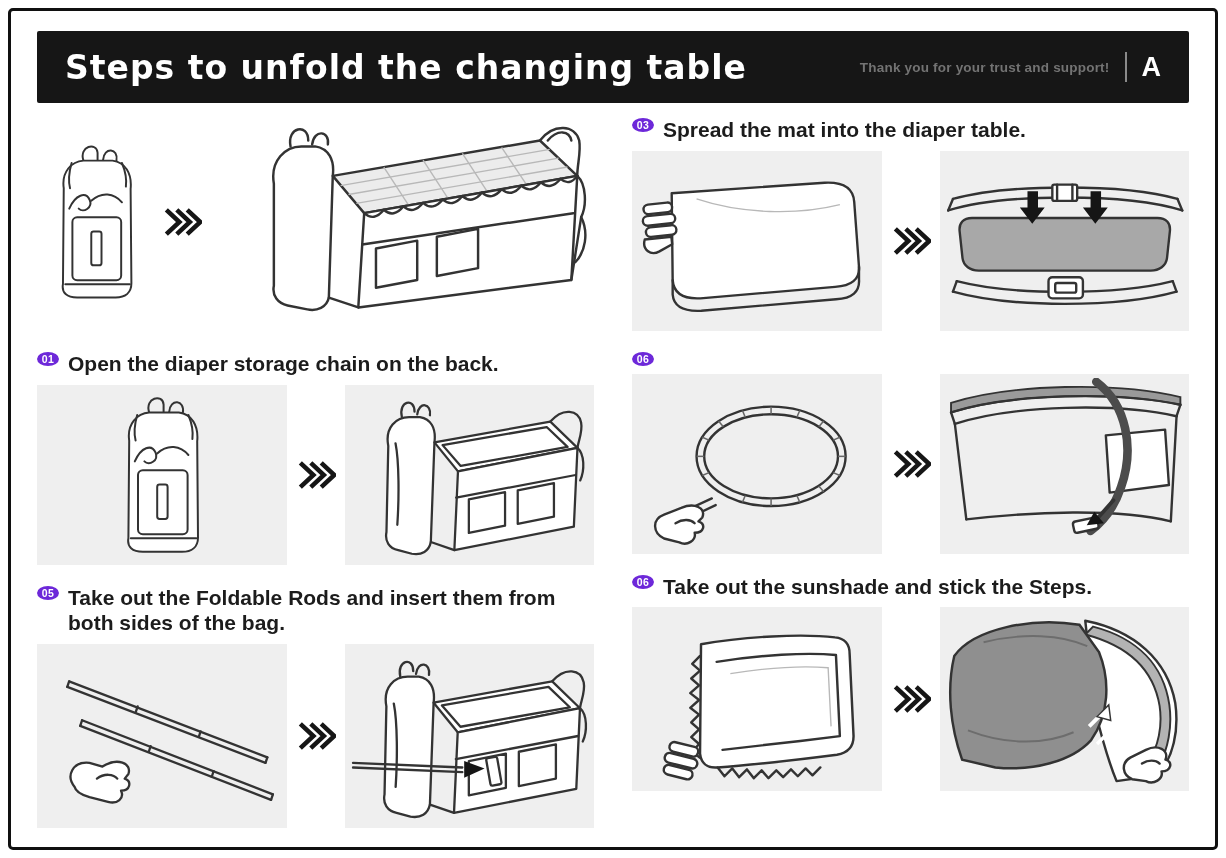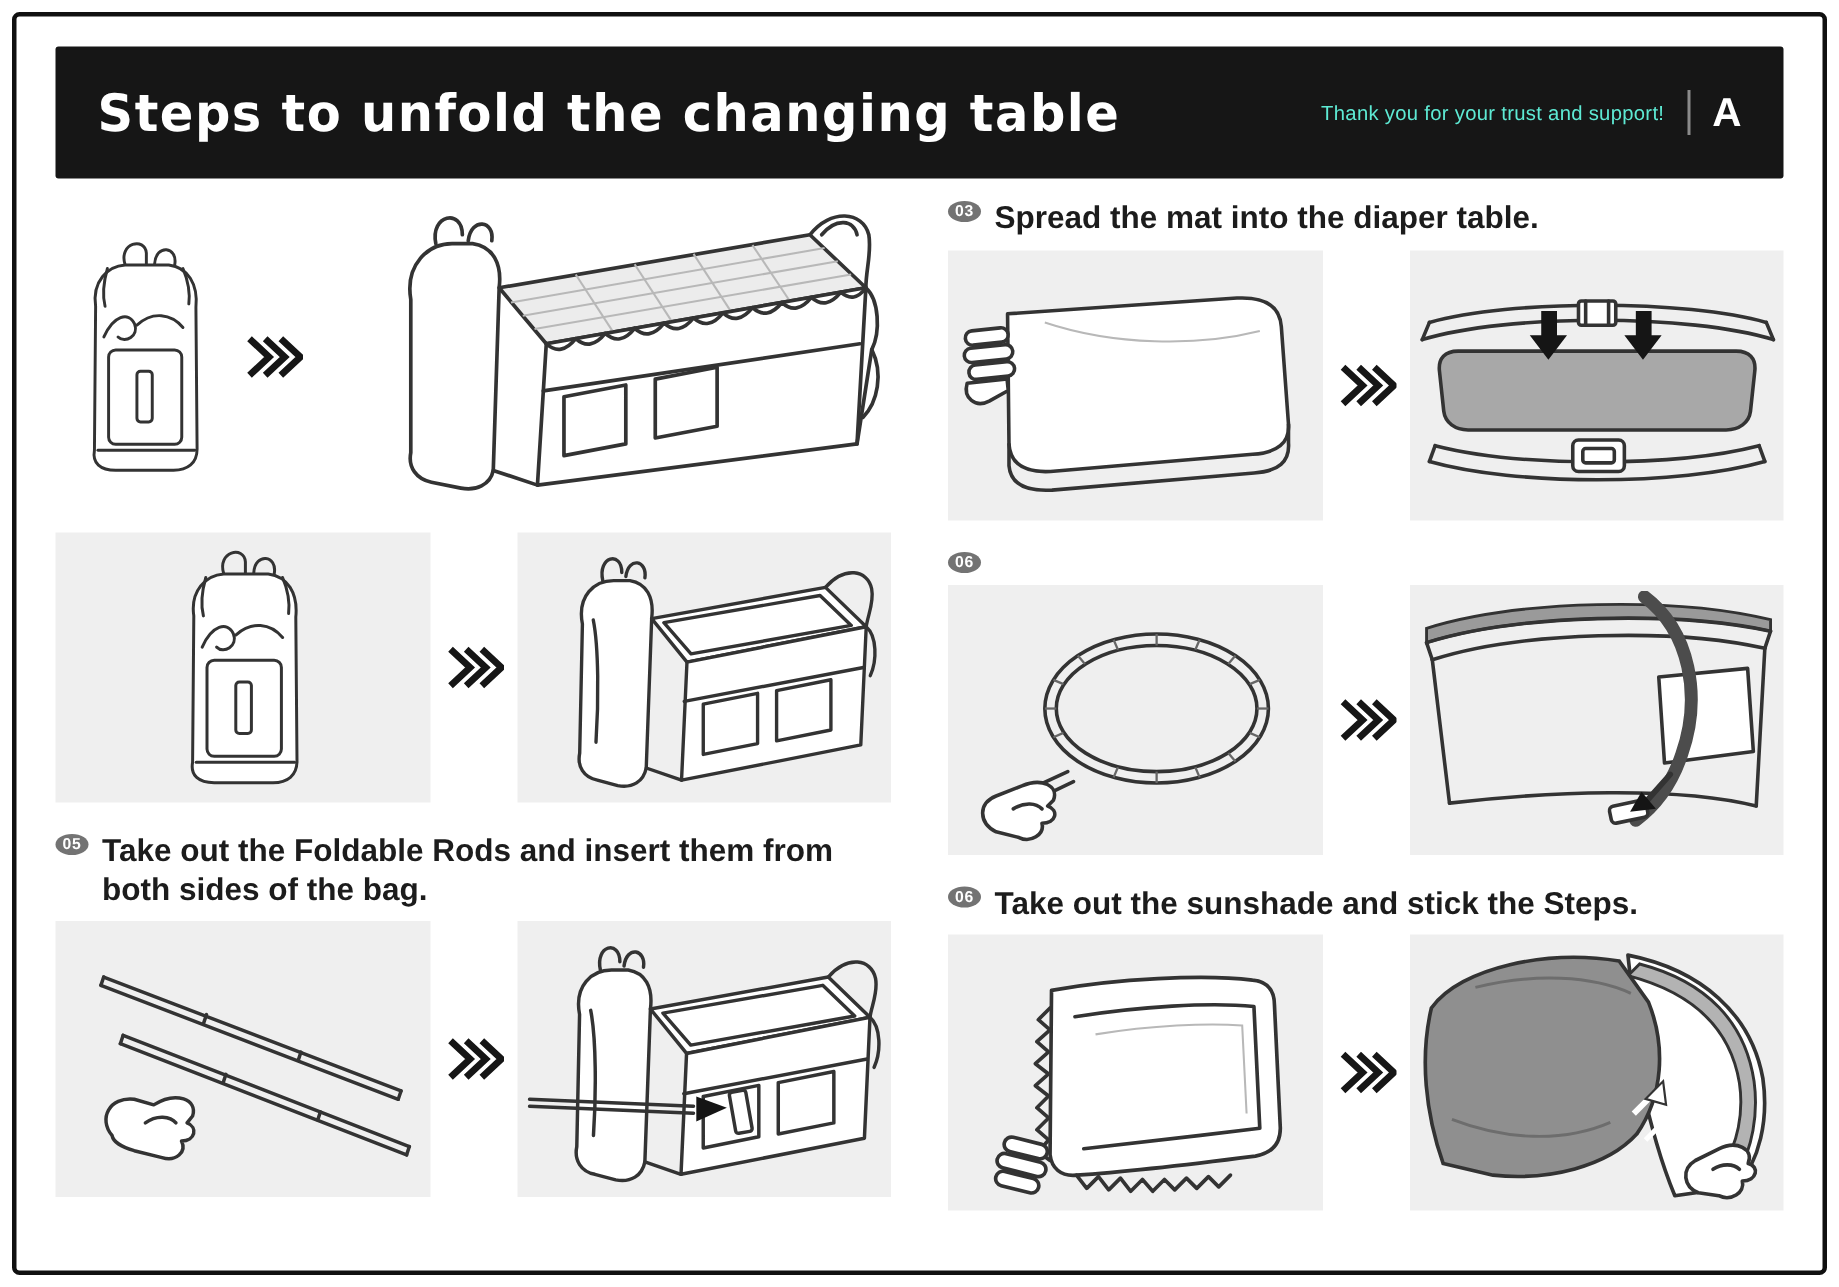--- a/index.html
+++ b/index.html
@@ -1,33 +1,33 @@
 <!DOCTYPE html>
 <html><head>
 <meta charset="utf-8">
 <style>
   *{box-sizing:border-box;margin:0;padding:0}
   html,body{width:1226px;height:858px;background:#fff;overflow:hidden;
     font-family:"Liberation Sans",sans-serif;color:#1c1c1c}
   .page{position:absolute;inset:8px;border:3px solid #101010;border-radius:5px;
     background:#fff;padding:20px 26px 12px;overflow:hidden}
-  .header{height:88px;background:#161616;display:flex;align-items:center;
+  .header{height:72px;background:#161616;display:flex;align-items:center;
     padding:0 28px;color:#fff;border-radius:2px}
   .title{font-size:33px;font-weight:bold;letter-spacing:1px;
     font-family:"DejaVu Sans",sans-serif;transform:scaleY(1.04)}
   .hdr-right{margin-left:auto;display:flex;align-items:center;gap:15px}
-  .thanks{font-size:13.5px;font-weight:normal;color:#5eead4;letter-spacing:.2px}
+  .thanks{font-size:13.5px;font-weight:bold;color:#737373;letter-spacing:.2px}
   .vbar{width:2px;height:30px;background:#8a8a8a}
   .corner{font-size:27px;font-weight:bold}
   .content{display:grid;grid-template-columns:1fr 1fr;column-gap:38px;padding-top:8px}
   .col{display:flex;flex-direction:column}
   .hero-row{display:flex;align-items:center;gap:6px;height:218px;margin-top:2px}
   .step-head{display:flex;gap:9px;align-items:flex-start;margin-top:20px}
   .step-head.first{margin-top:6px}
-  .badge{flex:0 0 22px;height:14px;border-radius:50%;background:#737373;color:#fff;
+  .badge{flex:0 0 22px;height:14px;border-radius:50%;background:#6d28d9;color:#fff;
     font-size:10.5px;font-weight:bold;display:flex;align-items:center;
     justify-content:center;margin-top:1px;letter-spacing:.5px}
   .step-text{font-size:21px;font-weight:bold;line-height:1.22;padding-right:6px}
   .illus-row{display:flex;align-items:center;gap:8px;margin-top:8px}
   .panel{background:#efefef;height:180px;flex:1;display:flex;align-items:center;
     justify-content:center;overflow:hidden}
   .arrow{flex:0 0 42px;display:flex;justify-content:center}
   svg{display:block}
   .ln{fill:none;stroke:#333;stroke-width:2.5;stroke-linejoin:round;stroke-linecap:round}
   .lnw{fill:#fff;stroke:#333;stroke-width:2.5;stroke-linejoin:round}
@@ -120,20 +120,24 @@
           <path class="ln" d="M152,101 q10,9 20,-3.5 q10,9 20,-3.5 q10,9 20,-3.5 q10,9 20,-3.5 q10,9 20,-3.5 q10,9 20,-3.5 q10,9 20,-3.5 q10,9 20,-3.5 q10,9 20,-3.5 q10,9 20,-3.5 q9,8 17,-3"></path>
           <path class="ln" d="M150,133 L365,101"></path>
           <path class="ln" d="M164,137 L206,129 L206,169 L164,177 Z"></path>
           <path class="ln" d="M226,125 L268,117 L268,157 L226,165 Z"></path>
           <path class="ln" d="M369,63 C378,71 379,93 373,105 L363,169"></path>
           <path class="ln" d="M373,105 C381,121 377,141 367,151"></path>
           <path class="ln" d="M116,187 L146,197"></path>
         </svg>
       </div>
 
+      <div class="step-head">
+        <span class="badge">01</span>
+        <p class="step-text">Open the diaper storage chain on the back.</p>
+      </div>
       <div class="illus-row">
         <div class="panel">
           <svg viewBox="0 0 150 210" style="width:120px;height:168px">
               <use href="#sym-backpack"></use>
             </svg>
         </div>
         <div class="arrow">
           <svg viewBox="0 0 46 36" width="40" height="32">
               <use href="#sym-chev"></use>
             </svg>

